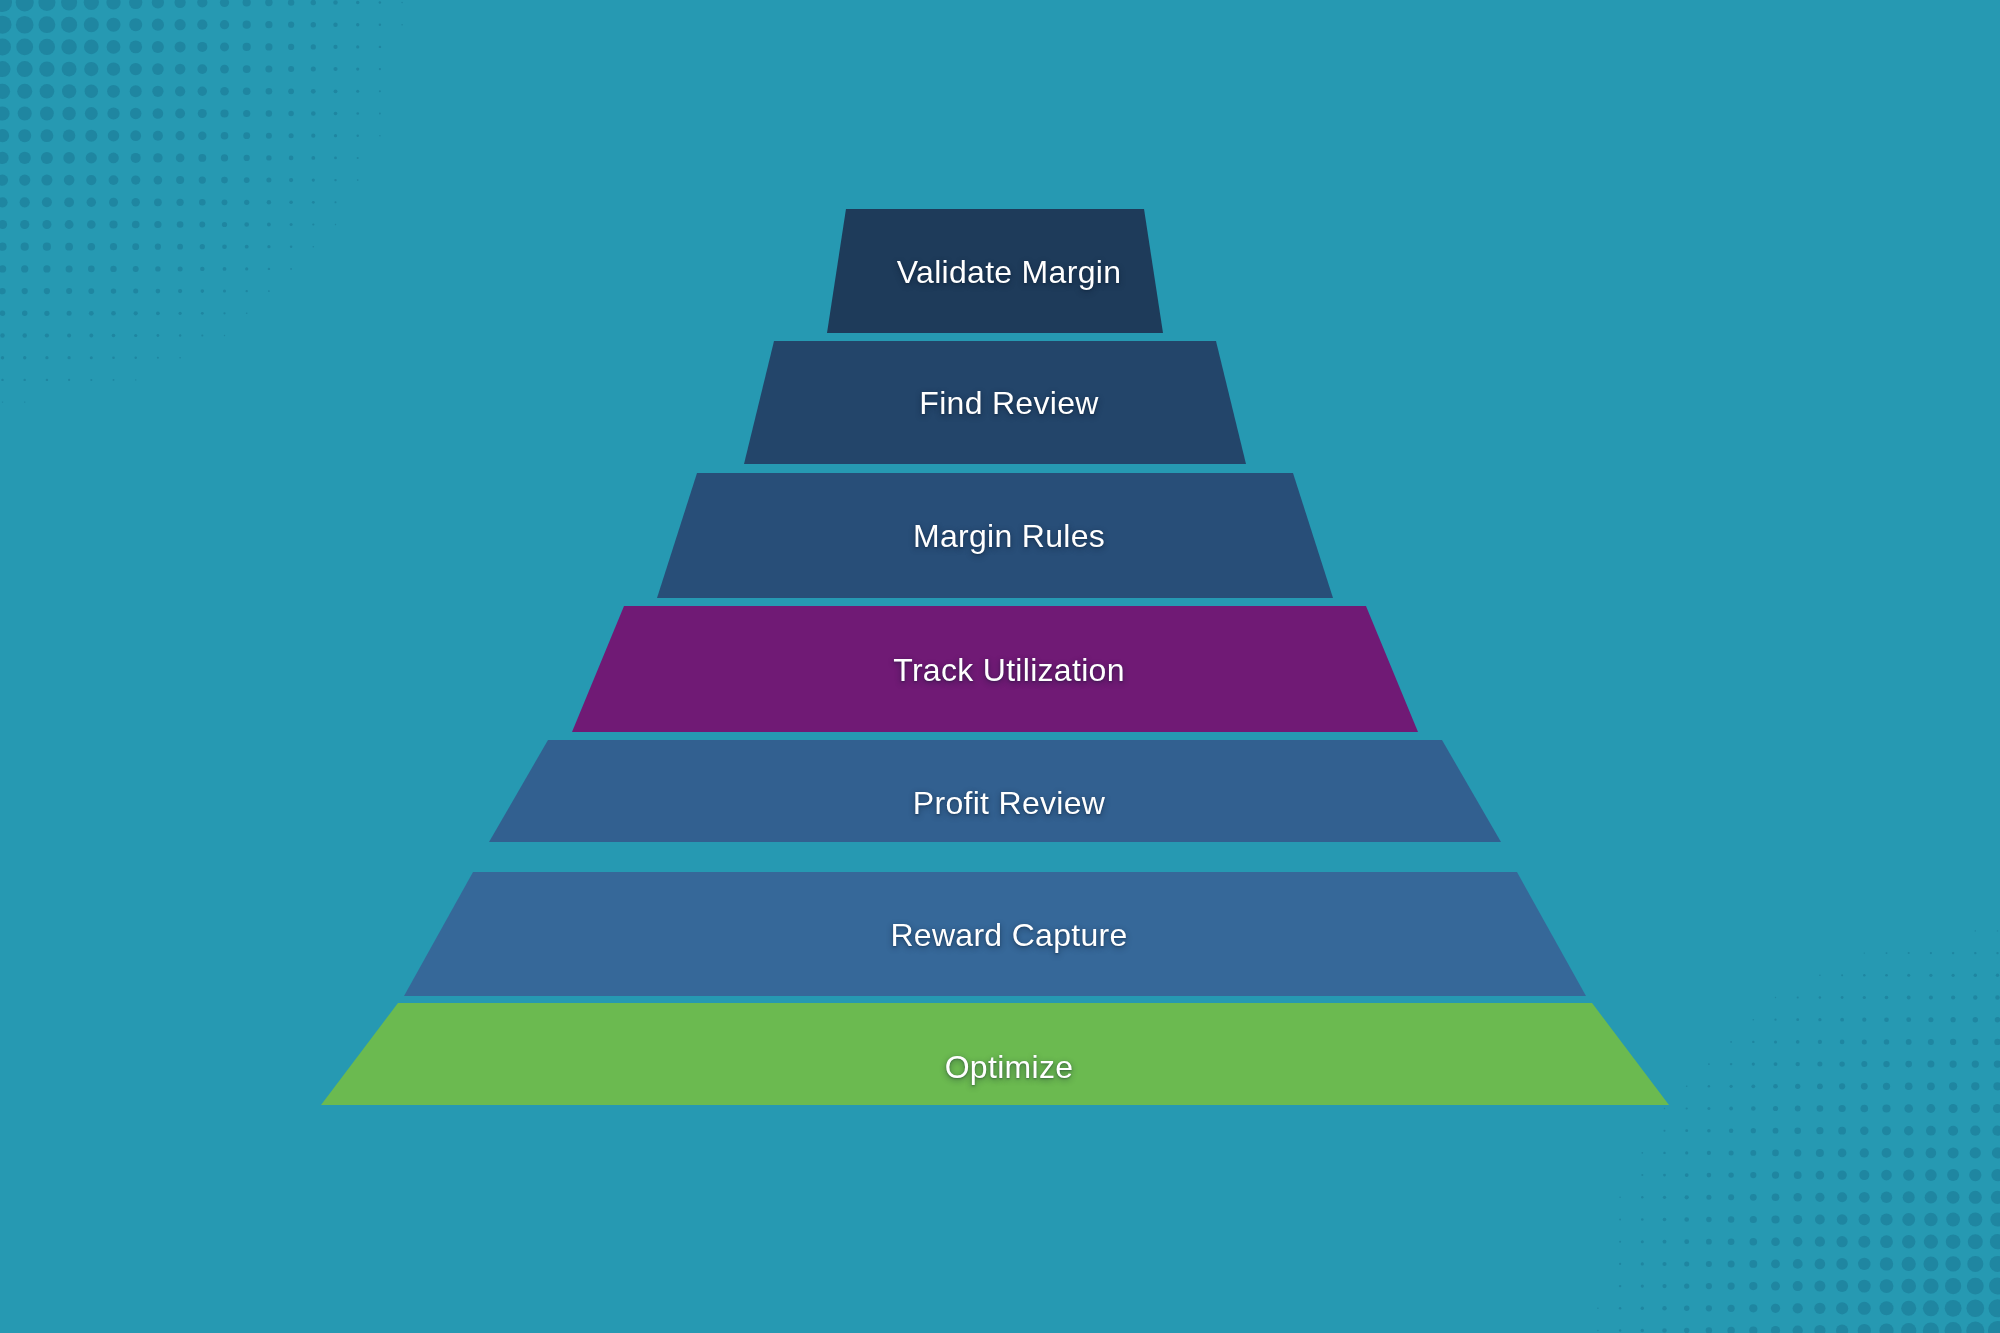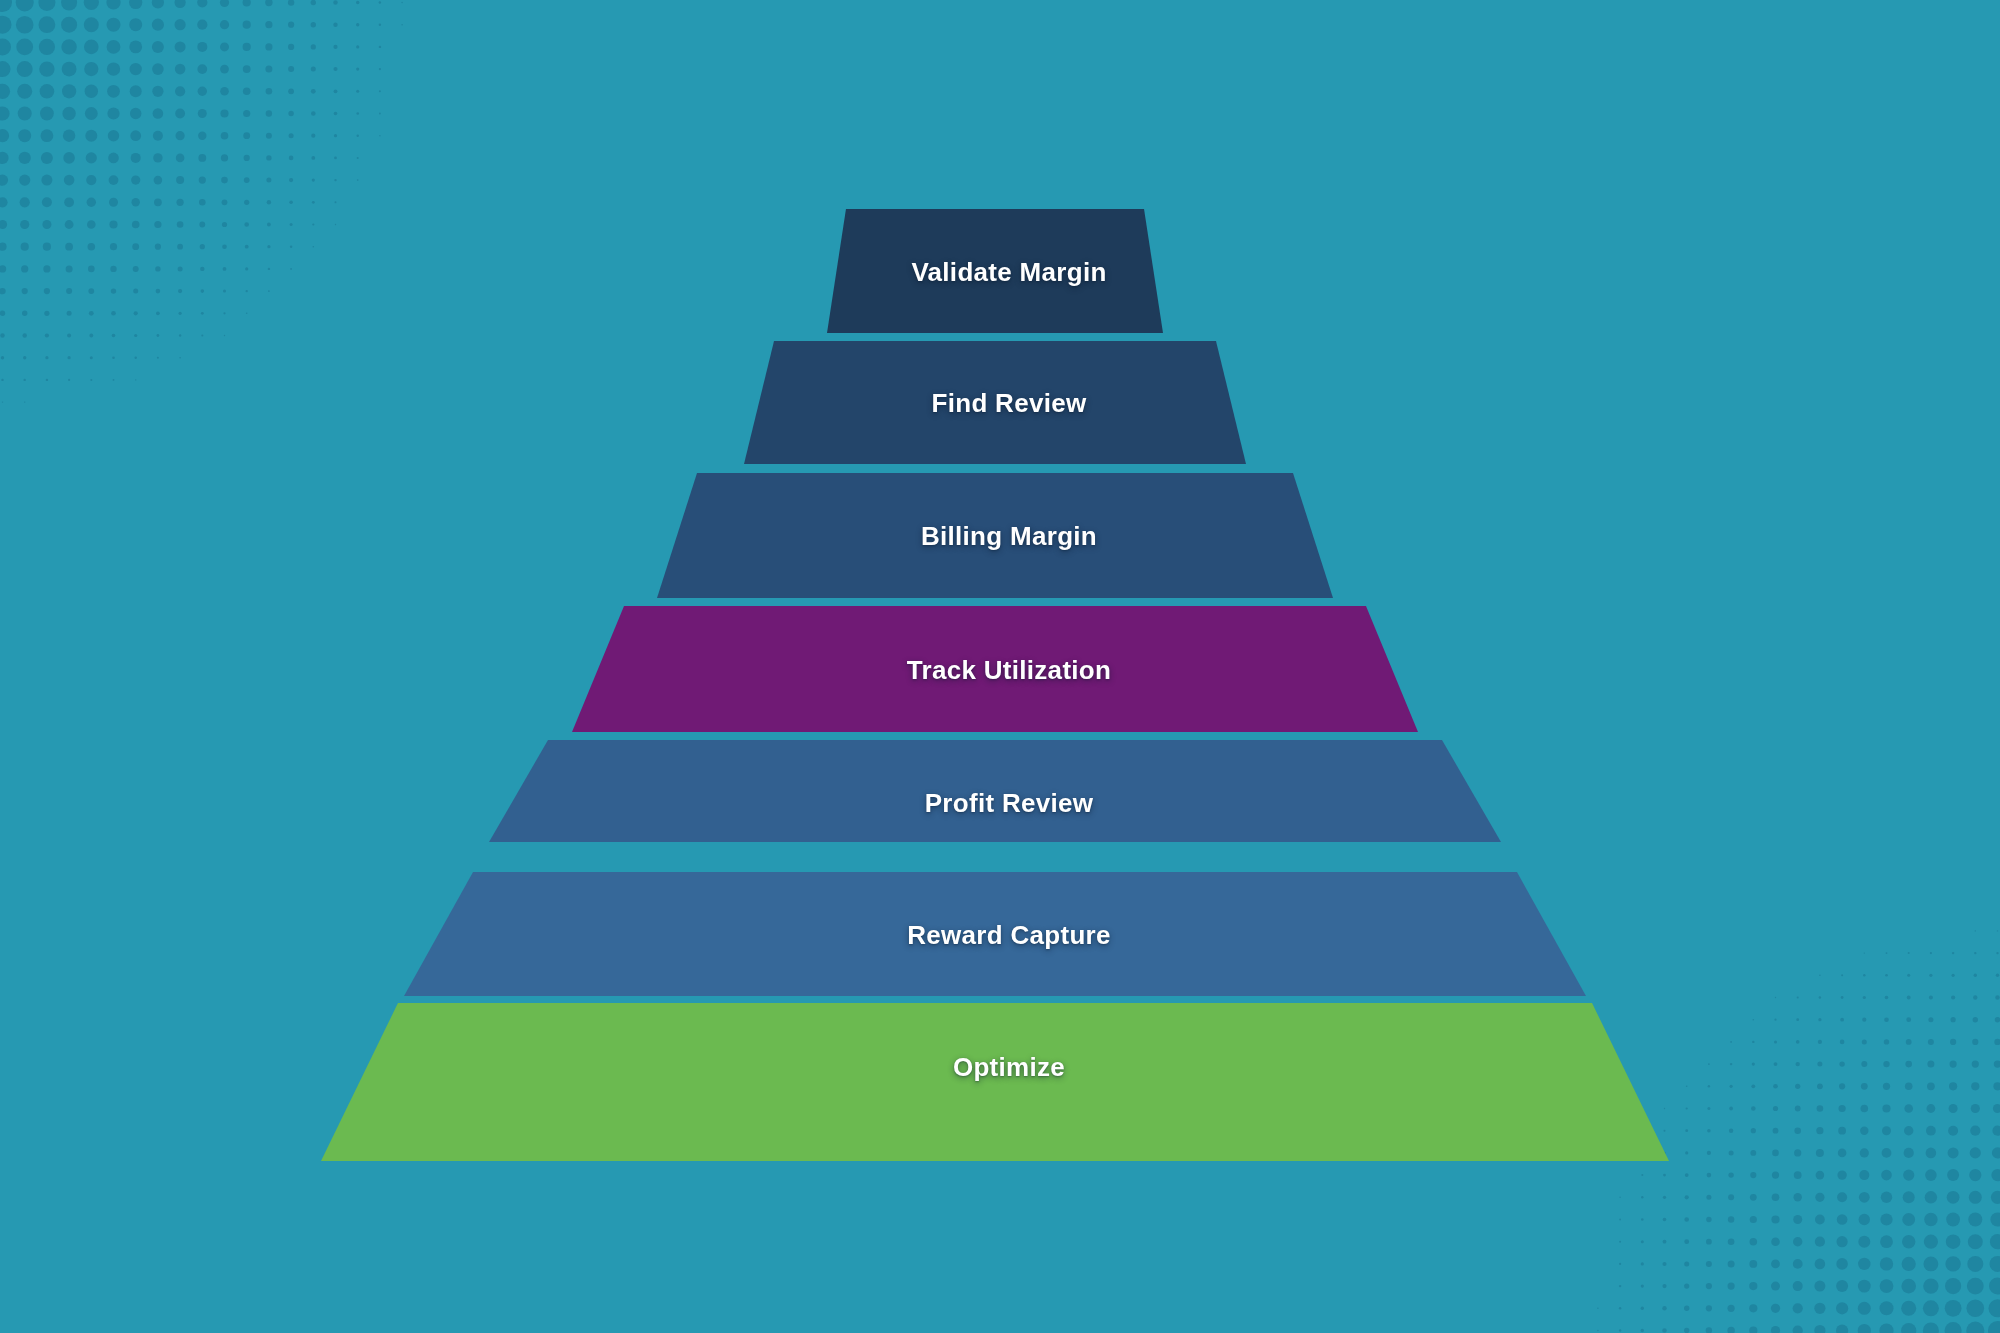--- a/index.html
+++ b/index.html
@@ -10,22 +10,22 @@
   .dots.br{right:0;bottom:0;}
   .layer{
     position:absolute;
     text-align:center;
     white-space:nowrap;
   }
   .layer .label{
     display:inline-block;
     vertical-align:middle;
     color:#fff;
-    font-weight:700;
-    font-size:26px;
+    font-weight:400;
+    font-size:32px;
     letter-spacing:0.3px;
     text-shadow:0 2px 6px rgba(10,25,45,0.45), 0 1px 2px rgba(10,25,45,0.35);
     margin-left:28px;
   }
 </style>
 </head>
 <body>
 
 <div class="stage" style="background: rgb(38, 153, 178);">
 
@@ -590,29 +590,29 @@
     </svg>
 
   <div>
     <div class="layer" style="left: 827px; top: 209px; width: 336px; height: 124px; line-height: 124px; clip-path: polygon(5.65% 0px, 94.35% 0px, 100% 100%, 0px 100%); background: rgb(30, 59, 90);">
       <span class="label" style="color: rgb(255, 255, 255);">Validate Margin</span>
     </div>
     <div class="layer" style="left: 744px; top: 341px; width: 502px; height: 123px; line-height: 123px; clip-path: polygon(5.98% 0px, 94.02% 0px, 100% 100%, 0px 100%); background: rgb(35, 69, 106);">
       <span class="label" style="color: rgb(255, 255, 255);">Find Review</span>
     </div>
     <div class="layer" style="left: 657px; top: 473px; width: 676px; height: 125px; line-height: 125px; clip-path: polygon(5.92% 0px, 94.08% 0px, 100% 100%, 0px 100%); background: rgb(40, 78, 120);">
-      <span class="label" style="color: rgb(255, 255, 255);">Billing Margin</span>
+      <span class="label" style="color: rgb(255, 255, 255);">Margin Rules</span>
     </div>
     <div class="layer" style="left: 572px; top: 606px; width: 846px; height: 126px; line-height: 126px; clip-path: polygon(6.15% 0px, 93.85% 0px, 100% 100%, 0px 100%); background: #701a75;">
       <span class="label" style="color: rgb(255, 255, 255);">Track Utilization</span>
     </div>
     <div class="layer" style="left: 489px; top: 740px; width: 1012px; height: 102px; line-height: 124px; clip-path: polygon(5.83% 0px, 94.17% 0px, 100% 100%, 0px 100%); background: rgb(50, 96, 144);">
       <span class="label" style="color: rgb(255, 255, 255);">Profit Review</span>
     </div>
     <div class="layer" style="left: 404px; top: 872px; width: 1182px; height: 124px; line-height: 124px; clip-path: polygon(5.84% 0px, 94.16% 0px, 100% 100%, 0px 100%); background: rgb(54, 104, 153);">
       <span class="label" style="color: rgb(255, 255, 255);">Reward Capture</span>
     </div>
-    <div class="layer" style="left: 321px; top: 1003px; width: 1348px; height: 158px; line-height: 126px; clip-path: polygon(5.71% 0px, 94.29% 0px, 100% 100%, 0px 100%); background: rgb(107, 186, 80);">
+    <div class="layer" style="left: 321px; top: 1003px; width: 1348px; height: 102px; line-height: 126px; clip-path: polygon(5.71% 0px, 94.29% 0px, 100% 100%, 0px 100%); background: rgb(107, 186, 80);">
       <span class="label" style="color: rgb(255, 255, 255);">Optimize</span>
     </div>
   </div>
 
 </div>
 
 </body></html>

